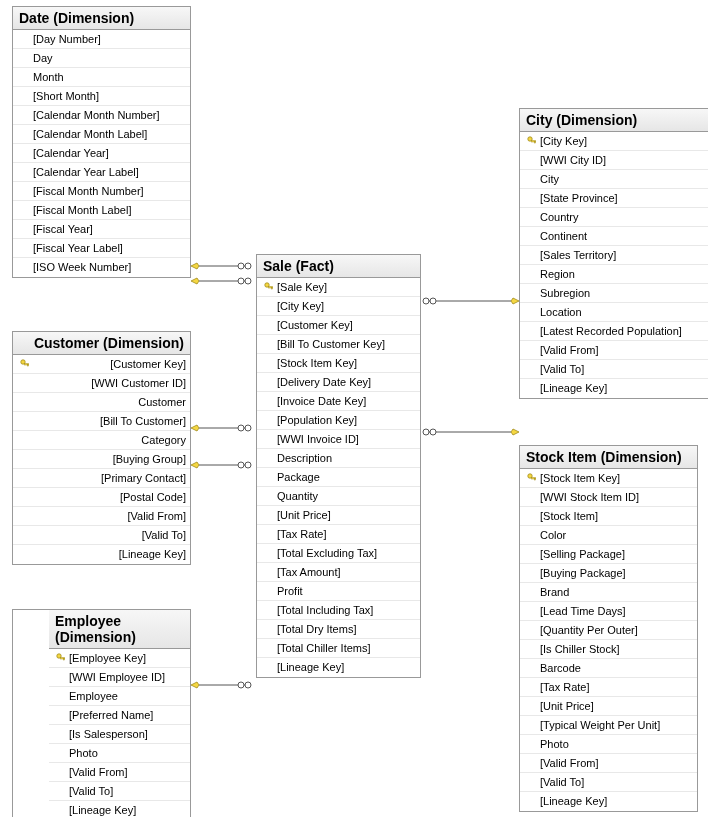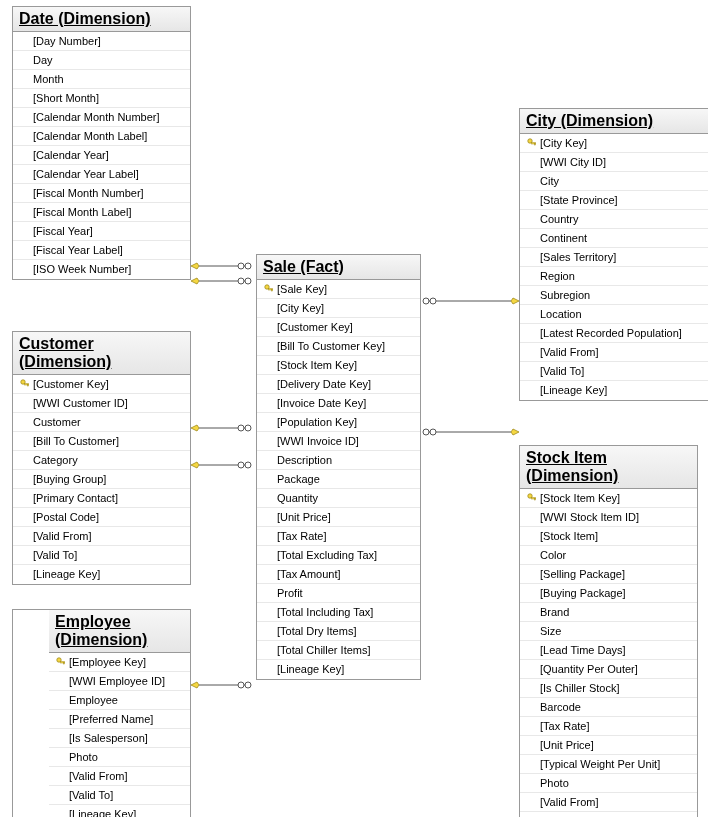--- a/index.html
+++ b/index.html
@@ -16,23 +16,22 @@
   .tbl {
     position: absolute;
     background: #fff;
     border: 1px solid #999;
   }
   .tbl-header {
     background: linear-gradient(#f7f7f7, #e6e6e6);
     border-bottom: 1px solid #999;
     padding: 3px 6px;
     font-weight: bold;
-    font-size: 16px;
+    font-size: 14px;
     color: #000;
-    text-decoration: underline;
   }
   .tbl-body { }
   .row {
     display: flex;
     align-items: center;
     border-bottom: 1px solid #e8e8e8;
     padding: 2px 4px 2px 4px;
     height: 19px;
     line-height: 15px;
     color: #000;
@@ -114,21 +113,21 @@
           <div class="key-slot"></div>
           <div class="col-name">[Fiscal Year Label]</div>
         </div>
         <div class="row">
           <div class="key-slot"></div>
           <div class="col-name">[ISO Week Number]</div>
         </div>
       </div>
 </div>
 
-<div class="tbl" style="left:12px; top:331px; width:179px;">
+<div class="tbl" style="left:12px; top:331px; width:179px;text-align:right;">
   <div class="tbl-header"><span>Customer (Dimension)</span></div>
   <div class="tbl-body" id="body-customer">
         <div class="row">
           <div class="key-slot">
             <span class="key-icon">
               <svg width="10" height="10" viewBox="0 0 10 10">
                 <circle cx="3" cy="3" r="2.2" fill="#f5d742" stroke="#a08a1c" stroke-width="0.8"></circle>
                 <rect x="4.5" y="4.5" width="4" height="1.5" fill="#f5d742" stroke="#a08a1c" stroke-width="0.5"></rect>
                 <rect x="7.5" y="5.5" width="1" height="1.5" fill="#f5d742" stroke="#a08a1c" stroke-width="0.5"></rect>
               </svg>
@@ -428,24 +427,20 @@
           <div class="key-slot"></div>
           <div class="col-name">[Selling Package]</div>
         </div>
         <div class="row">
           <div class="key-slot"></div>
           <div class="col-name">[Buying Package]</div>
         </div>
         <div class="row">
           <div class="key-slot"></div>
           <div class="col-name">Brand</div>
-        </div>
-        <div class="row">
-          <div class="key-slot"></div>
-          <div class="col-name">Size</div>
         </div>
         <div class="row">
           <div class="key-slot"></div>
           <div class="col-name">[Lead Time Days]</div>
         </div>
         <div class="row">
           <div class="key-slot"></div>
           <div class="col-name">[Quantity Per Outer]</div>
         </div>
         <div class="row">

